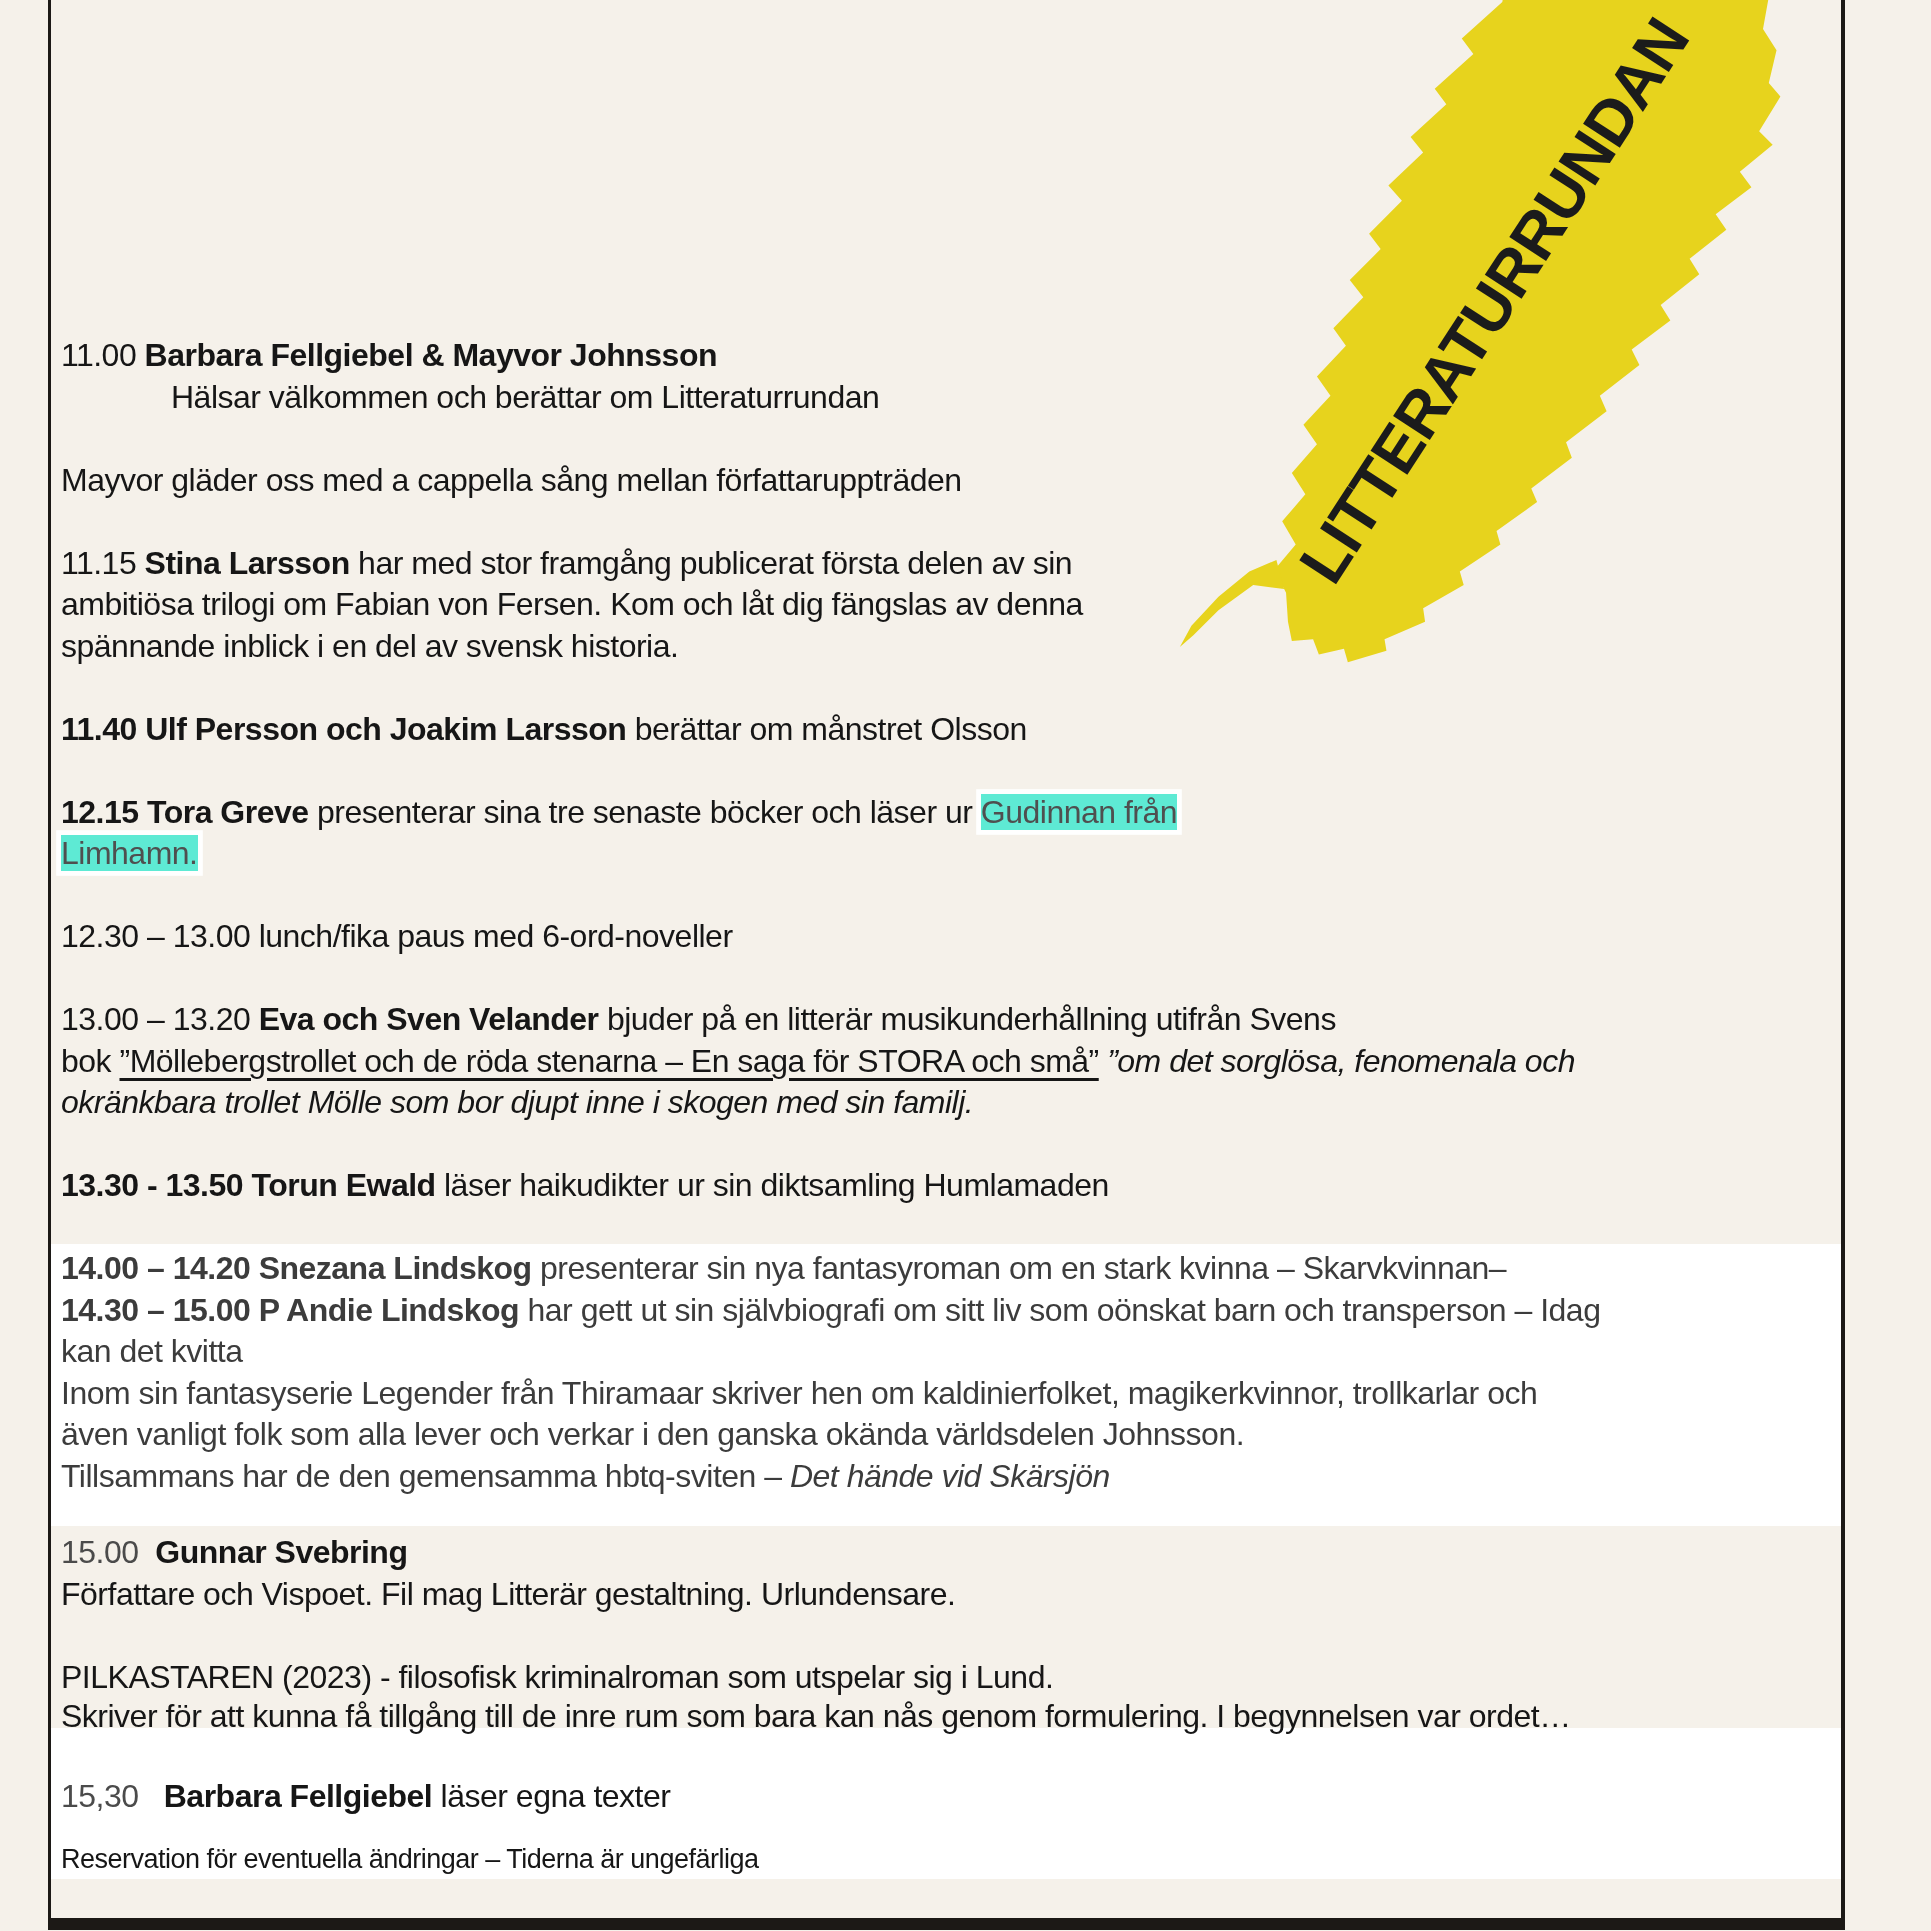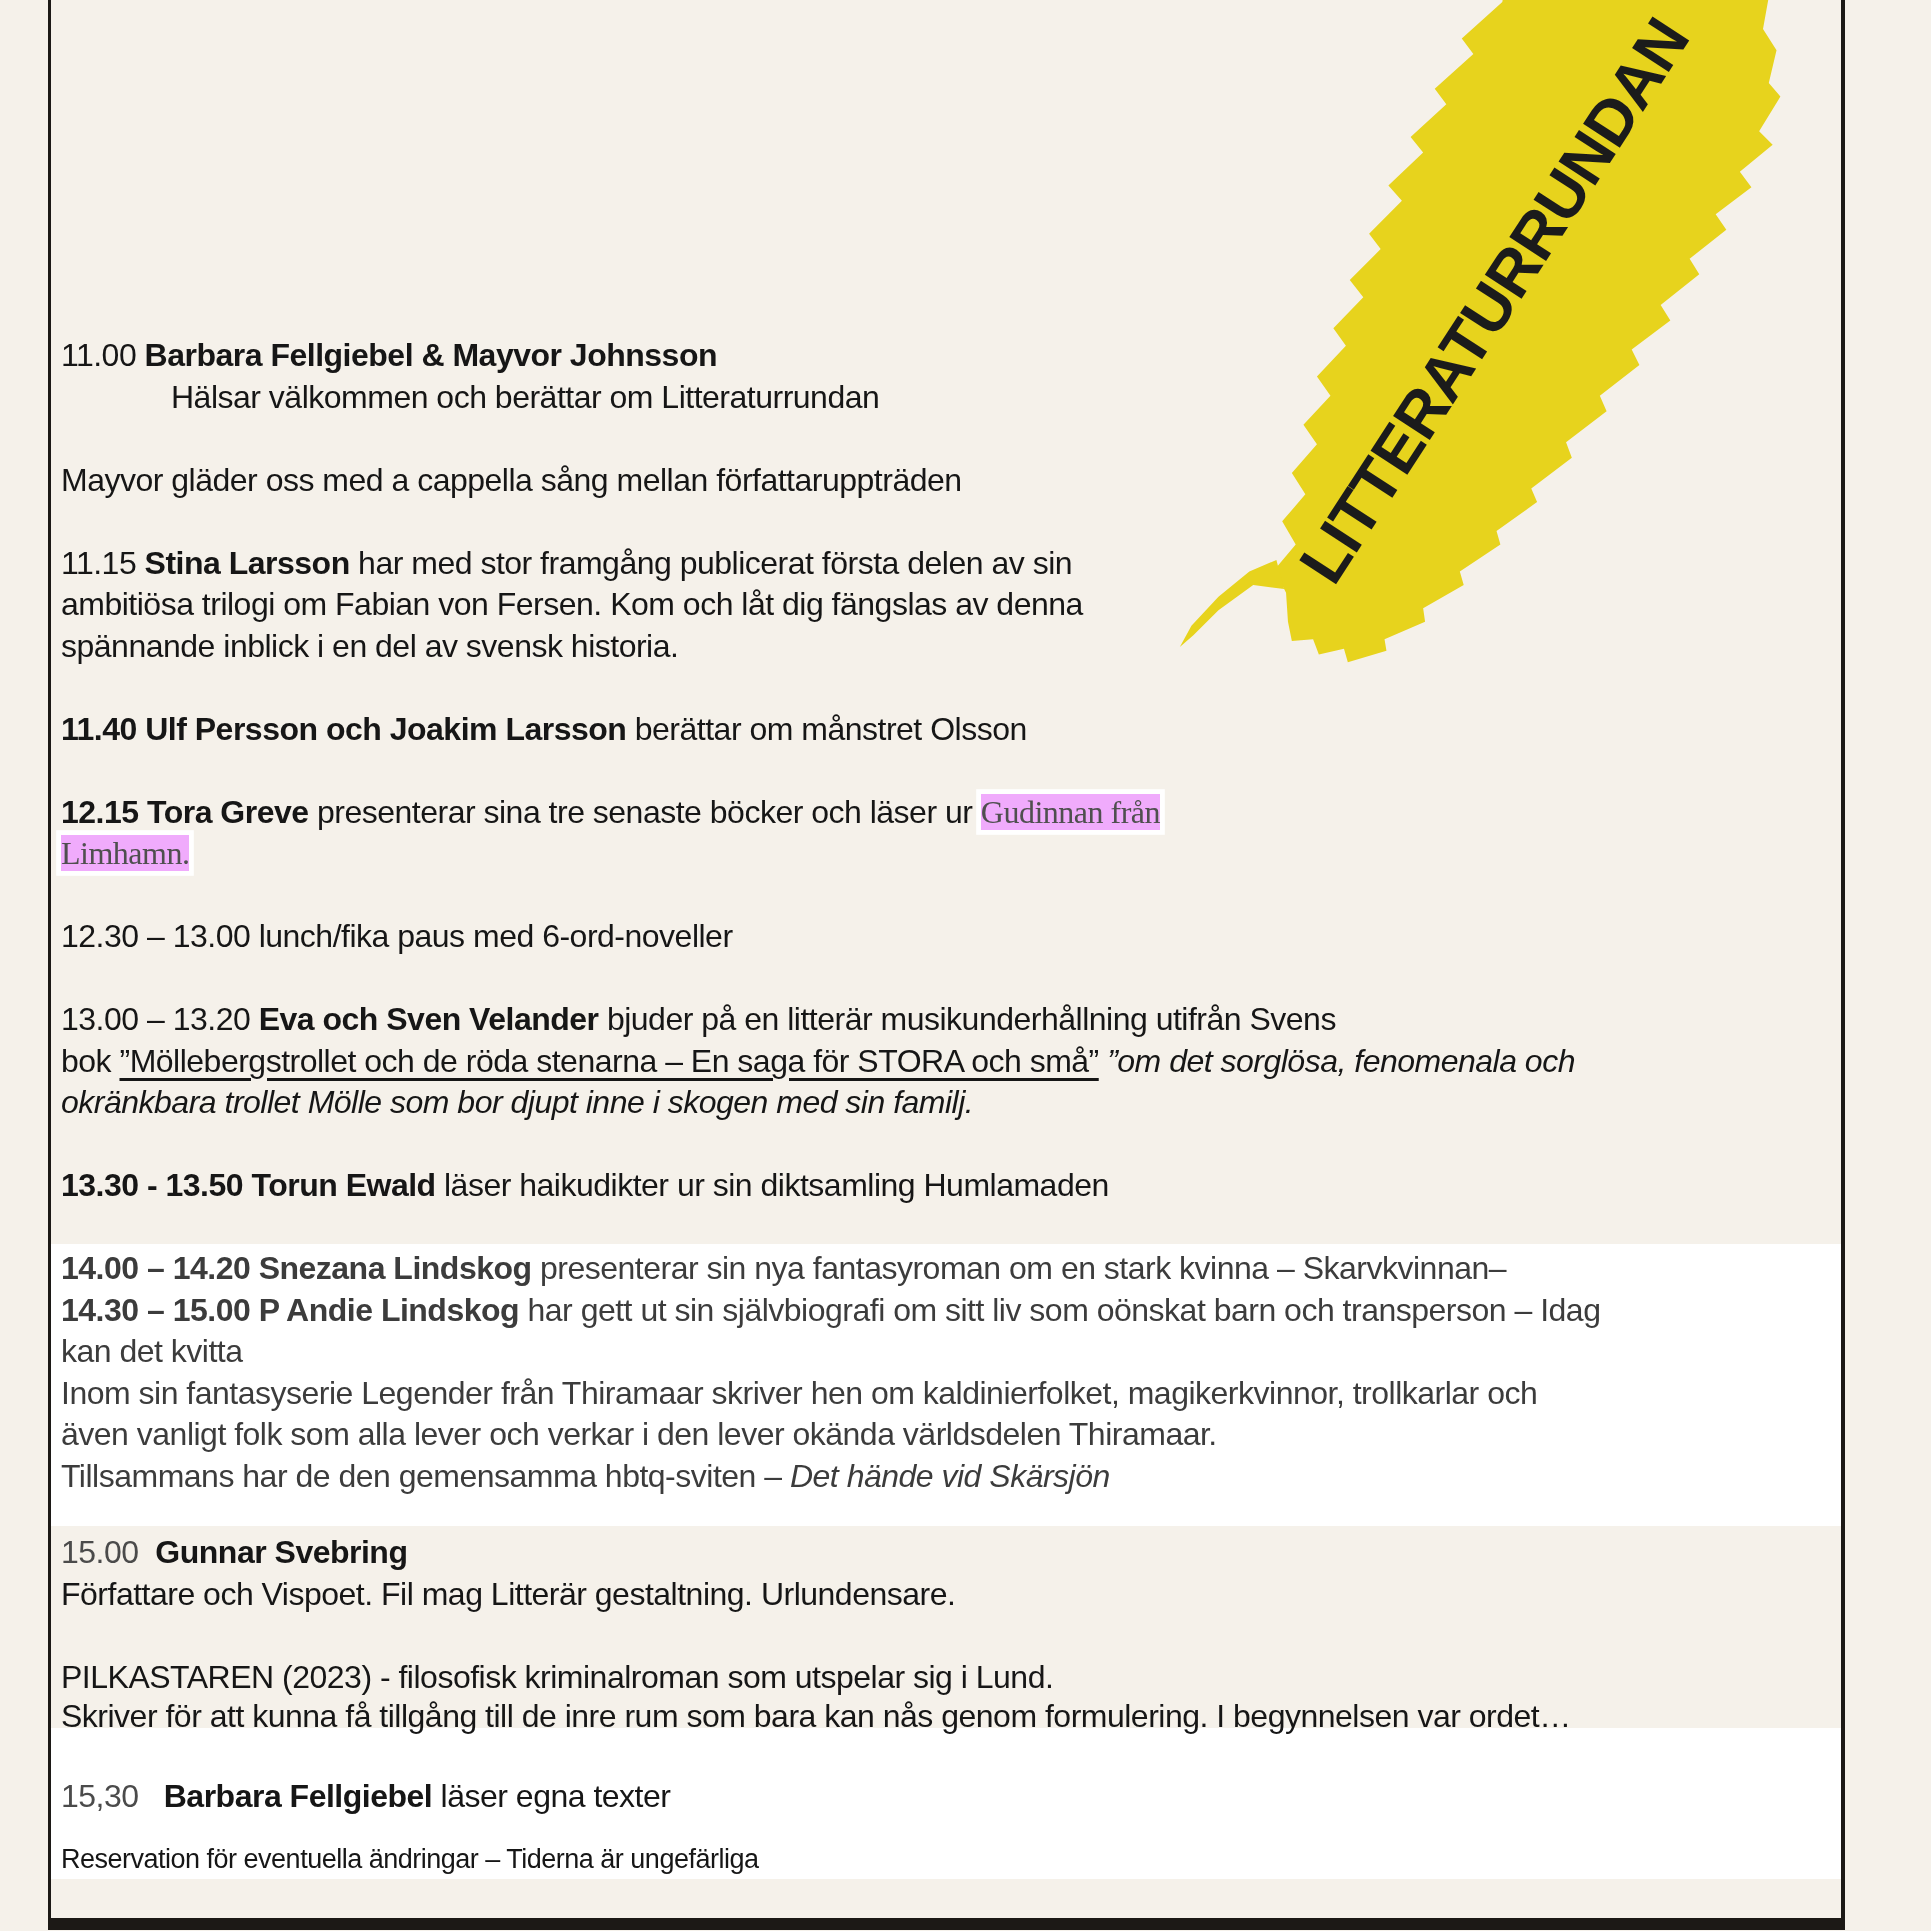--- a/index.html
+++ b/index.html
@@ -21,21 +21,21 @@
   .line{
     position:absolute;left:61px;top:0;
     font-size:32px;line-height:39px;letter-spacing:-0.5px;
     color:#161616;white-space:pre;
   }
   .line.dim{color:#3c3c3c;}
   .line.small{font-size:27px;}
   .b{font-weight:bold;}
   .i{font-style:italic;}
   .u{text-decoration:underline;text-decoration-thickness:2.9px;text-underline-offset:5.8px;}
-  .hl{background:#f0abfc;color:#4f4f4f;box-shadow:0 0 0 4.8px #ffffff;font-family:Liberation Serif, serif;}
+  .hl{background:#5eead4;color:#4f4f4f;box-shadow:0 0 0 4.8px #ffffff;}
   .d{color:#4b4b4b;}
 
   #feather-svg{position:absolute;left:0;top:0;width:1931px;height:1931px;pointer-events:none;}
 </style>
 </head>
 <body>
 
 <div class="frame-line" id="border-left"></div>
 <div class="frame-line" id="border-right"></div>
 <div class="frame-line" id="border-bottom"></div>
@@ -55,21 +55,21 @@
     <div class="line" style="top: 834px;"><span class="hl">Limhamn.</span></div>
     <div class="line" style="top: 917px;"><span>12.30 – 13.00 lunch/fika paus med 6-ord-noveller</span></div>
     <div class="line" style="top: 1000px;"><span>13.00 – 13.20 </span><span class="b">Eva och Sven Velander</span><span> bjuder på en litterär musikunderhållning utifrån Svens</span></div>
     <div class="line" style="top: 1042px;"><span>bok </span><span class="u">”Möllebergstrollet och de röda stenarna – En saga för STORA och små”</span><span> </span><span class="i">”om det sorglösa, fenomenala och</span></div>
     <div class="line" style="top: 1083px;"><span class="i">okränkbara trollet Mölle som bor djupt inne i skogen med sin familj.</span></div>
     <div class="line" style="top: 1166px;"><span class="b">13.30 - 13.50 Torun Ewald</span><span> läser haikudikter ur sin diktsamling Humlamaden</span></div>
     <div class="line dim" style="top: 1249px;"><span class="b">14.00 – 14.20 Snezana Lindskog</span><span> presenterar sin nya fantasyroman om en stark kvinna – Skarvkvinnan–</span></div>
     <div class="line dim" style="top: 1291px;"><span class="b">14.30 – 15.00 P Andie Lindskog</span><span> har gett ut sin självbiografi om sitt liv som oönskat barn och transperson – Idag</span></div>
     <div class="line dim" style="top: 1332px;"><span>kan det kvitta</span></div>
     <div class="line dim" style="top: 1374px;"><span>Inom sin fantasyserie Legender från Thiramaar skriver hen om kaldinierfolket, magikerkvinnor, trollkarlar och</span></div>
-    <div class="line dim" style="top: 1415px;"><span>även vanligt folk som alla lever och verkar i den lever okända världsdelen Thiramaar.</span></div>
+    <div class="line dim" style="top: 1415px;"><span>även vanligt folk som alla lever och verkar i den ganska okända världsdelen Johnsson.</span></div>
     <div class="line dim" style="top: 1457px;"><span>Tillsammans har de den gemensamma hbtq-sviten – </span><span class="i">Det hände vid Skärsjön</span></div>
     <div class="line" style="top: 1533px;"><span class="d">15.00  </span><span class="b">Gunnar Svebring</span></div>
     <div class="line" style="top: 1575px;"><span>Författare och Vispoet. Fil mag Litterär gestaltning. Urlundensare.</span></div>
     <div class="line" style="top: 1658px;"><span>PILKASTAREN (2023) - filosofisk kriminalroman som utspelar sig i Lund.</span></div>
     <div class="line" style="top: 1697px;"><span>Skriver för att kunna få tillgång till de inre rum som bara kan nås genom formulering. I begynnelsen var ordet…</span></div>
     <div class="line" style="top: 1777px;"><span class="d">15,30   </span><span class="b">Barbara Fellgiebel</span><span> läser egna texter</span></div>
     <div class="line small" style="top: 1840px;"><span>Reservation för eventuella ändringar – Tiderna är ungefärliga</span></div>
   </div>
 
 <svg id="feather-svg" viewBox="0 0 2000 2000" aria-hidden="true">

